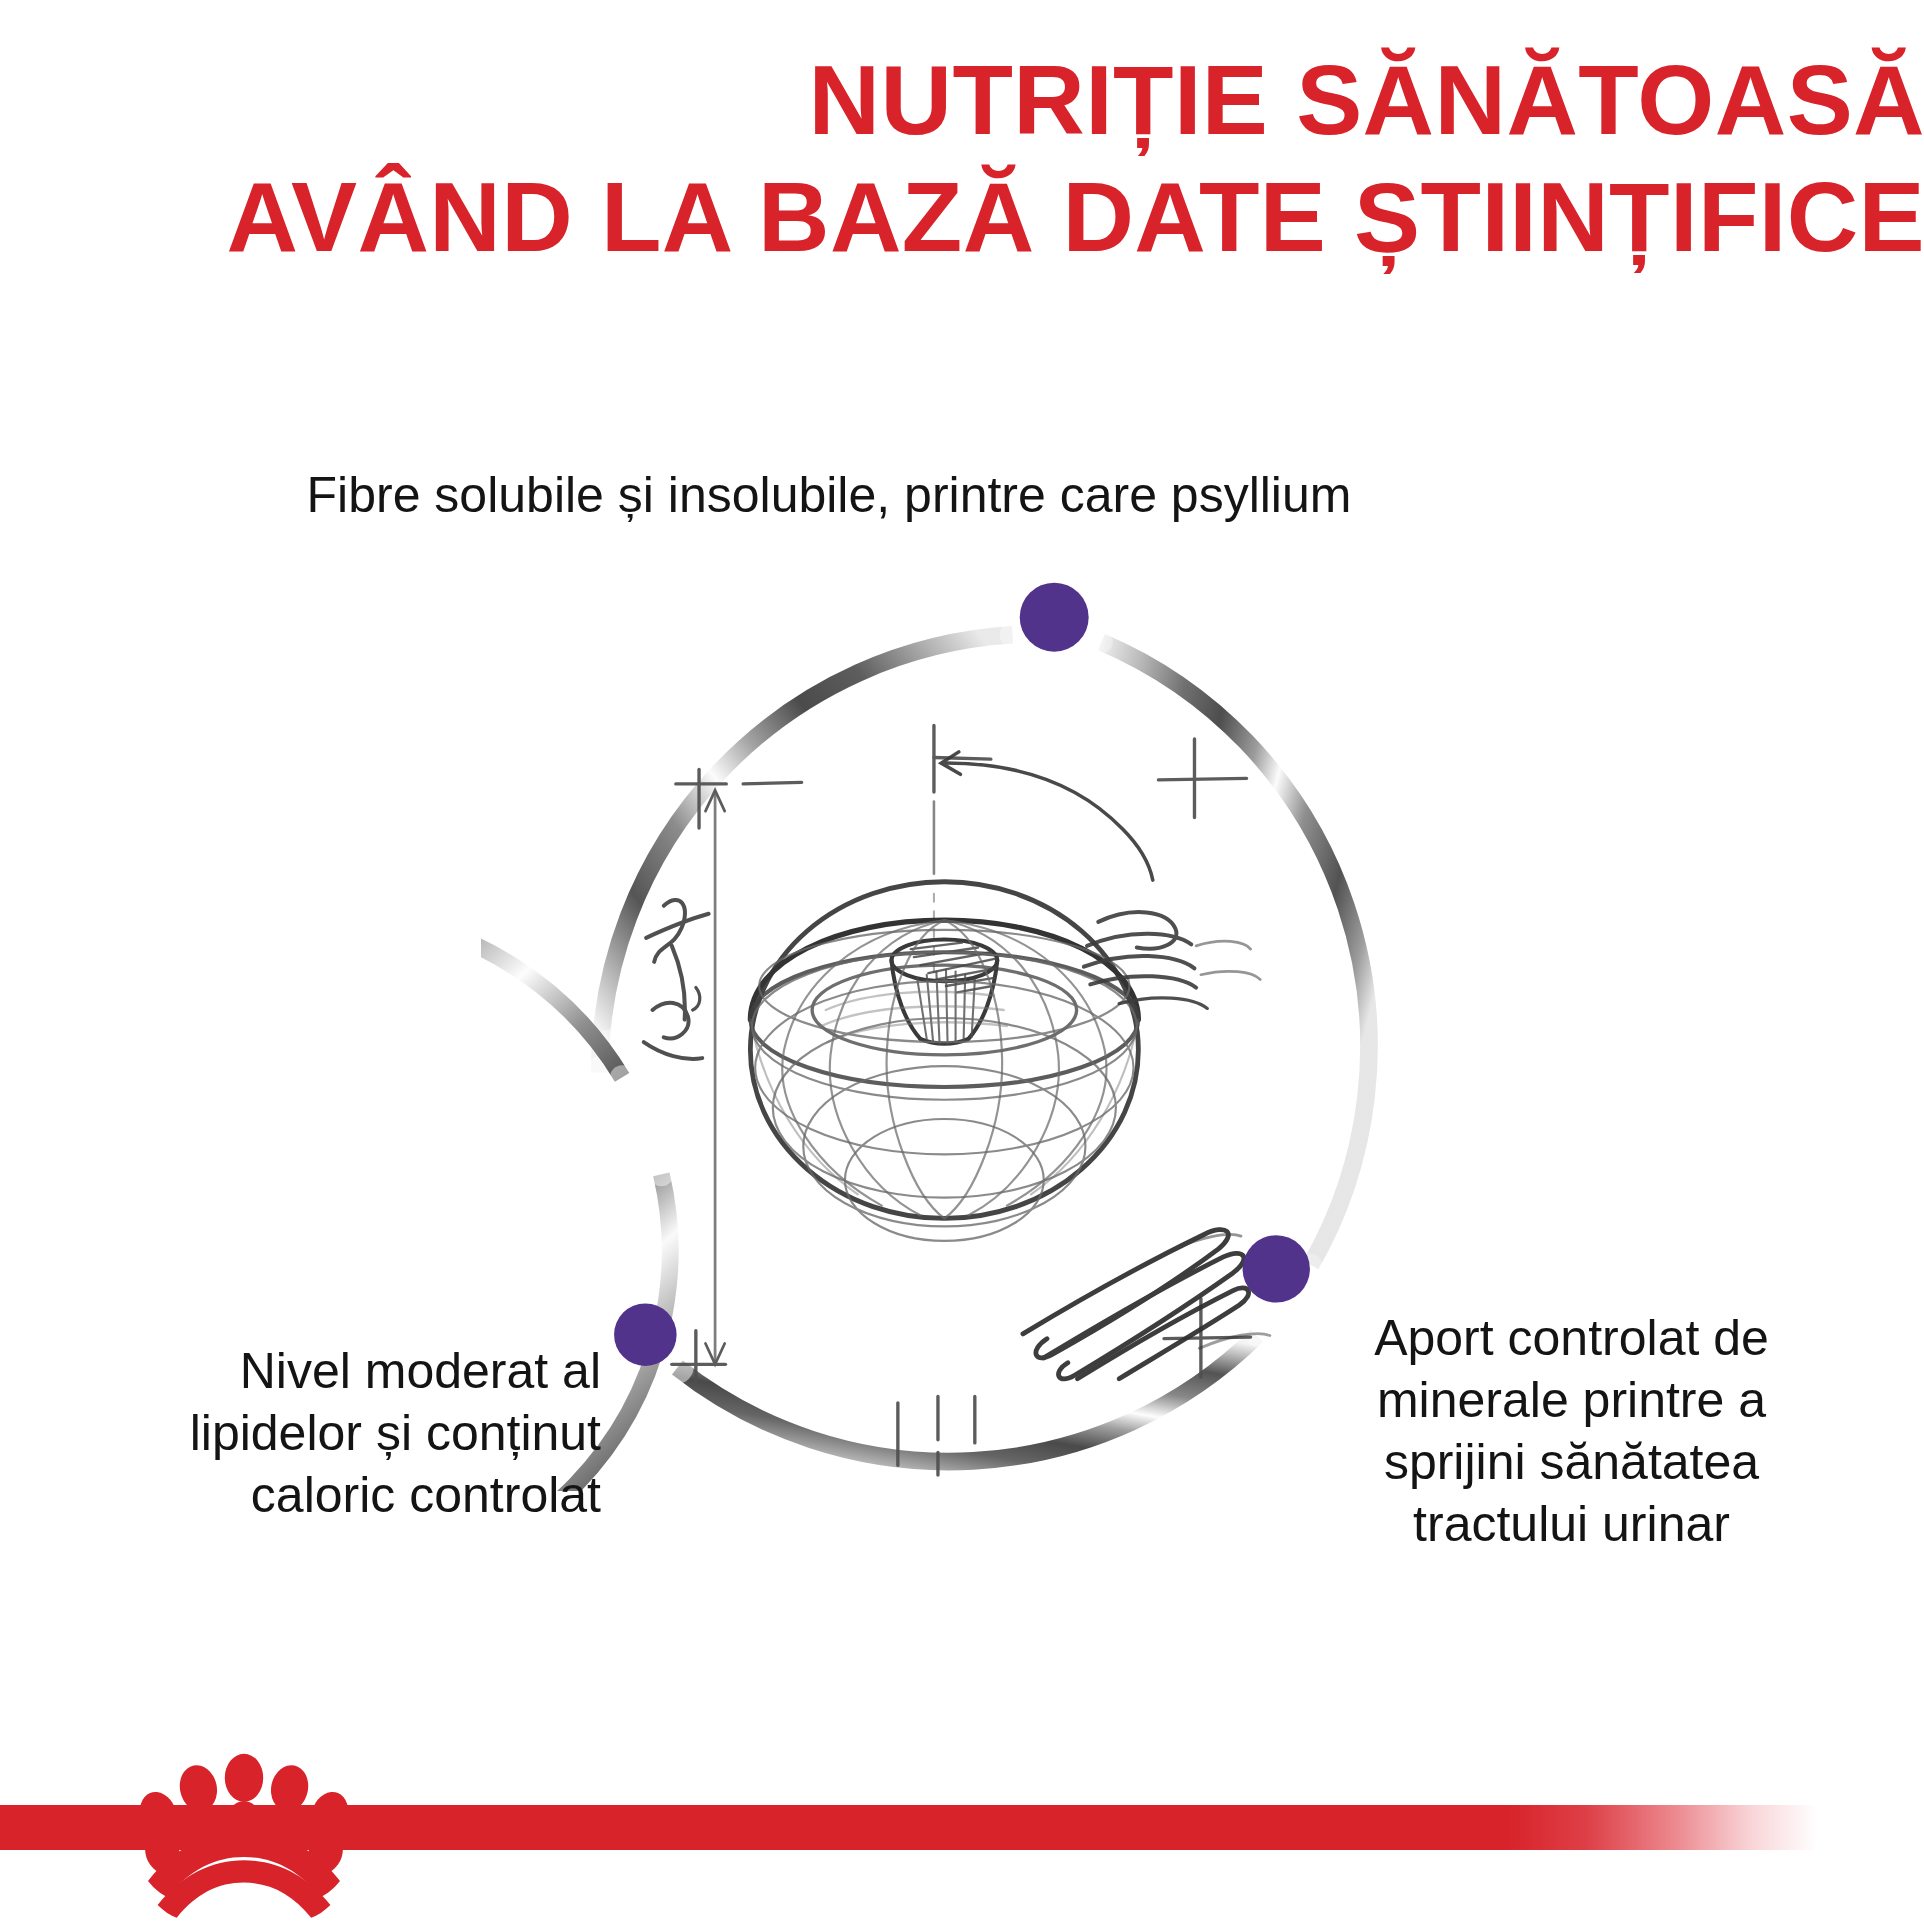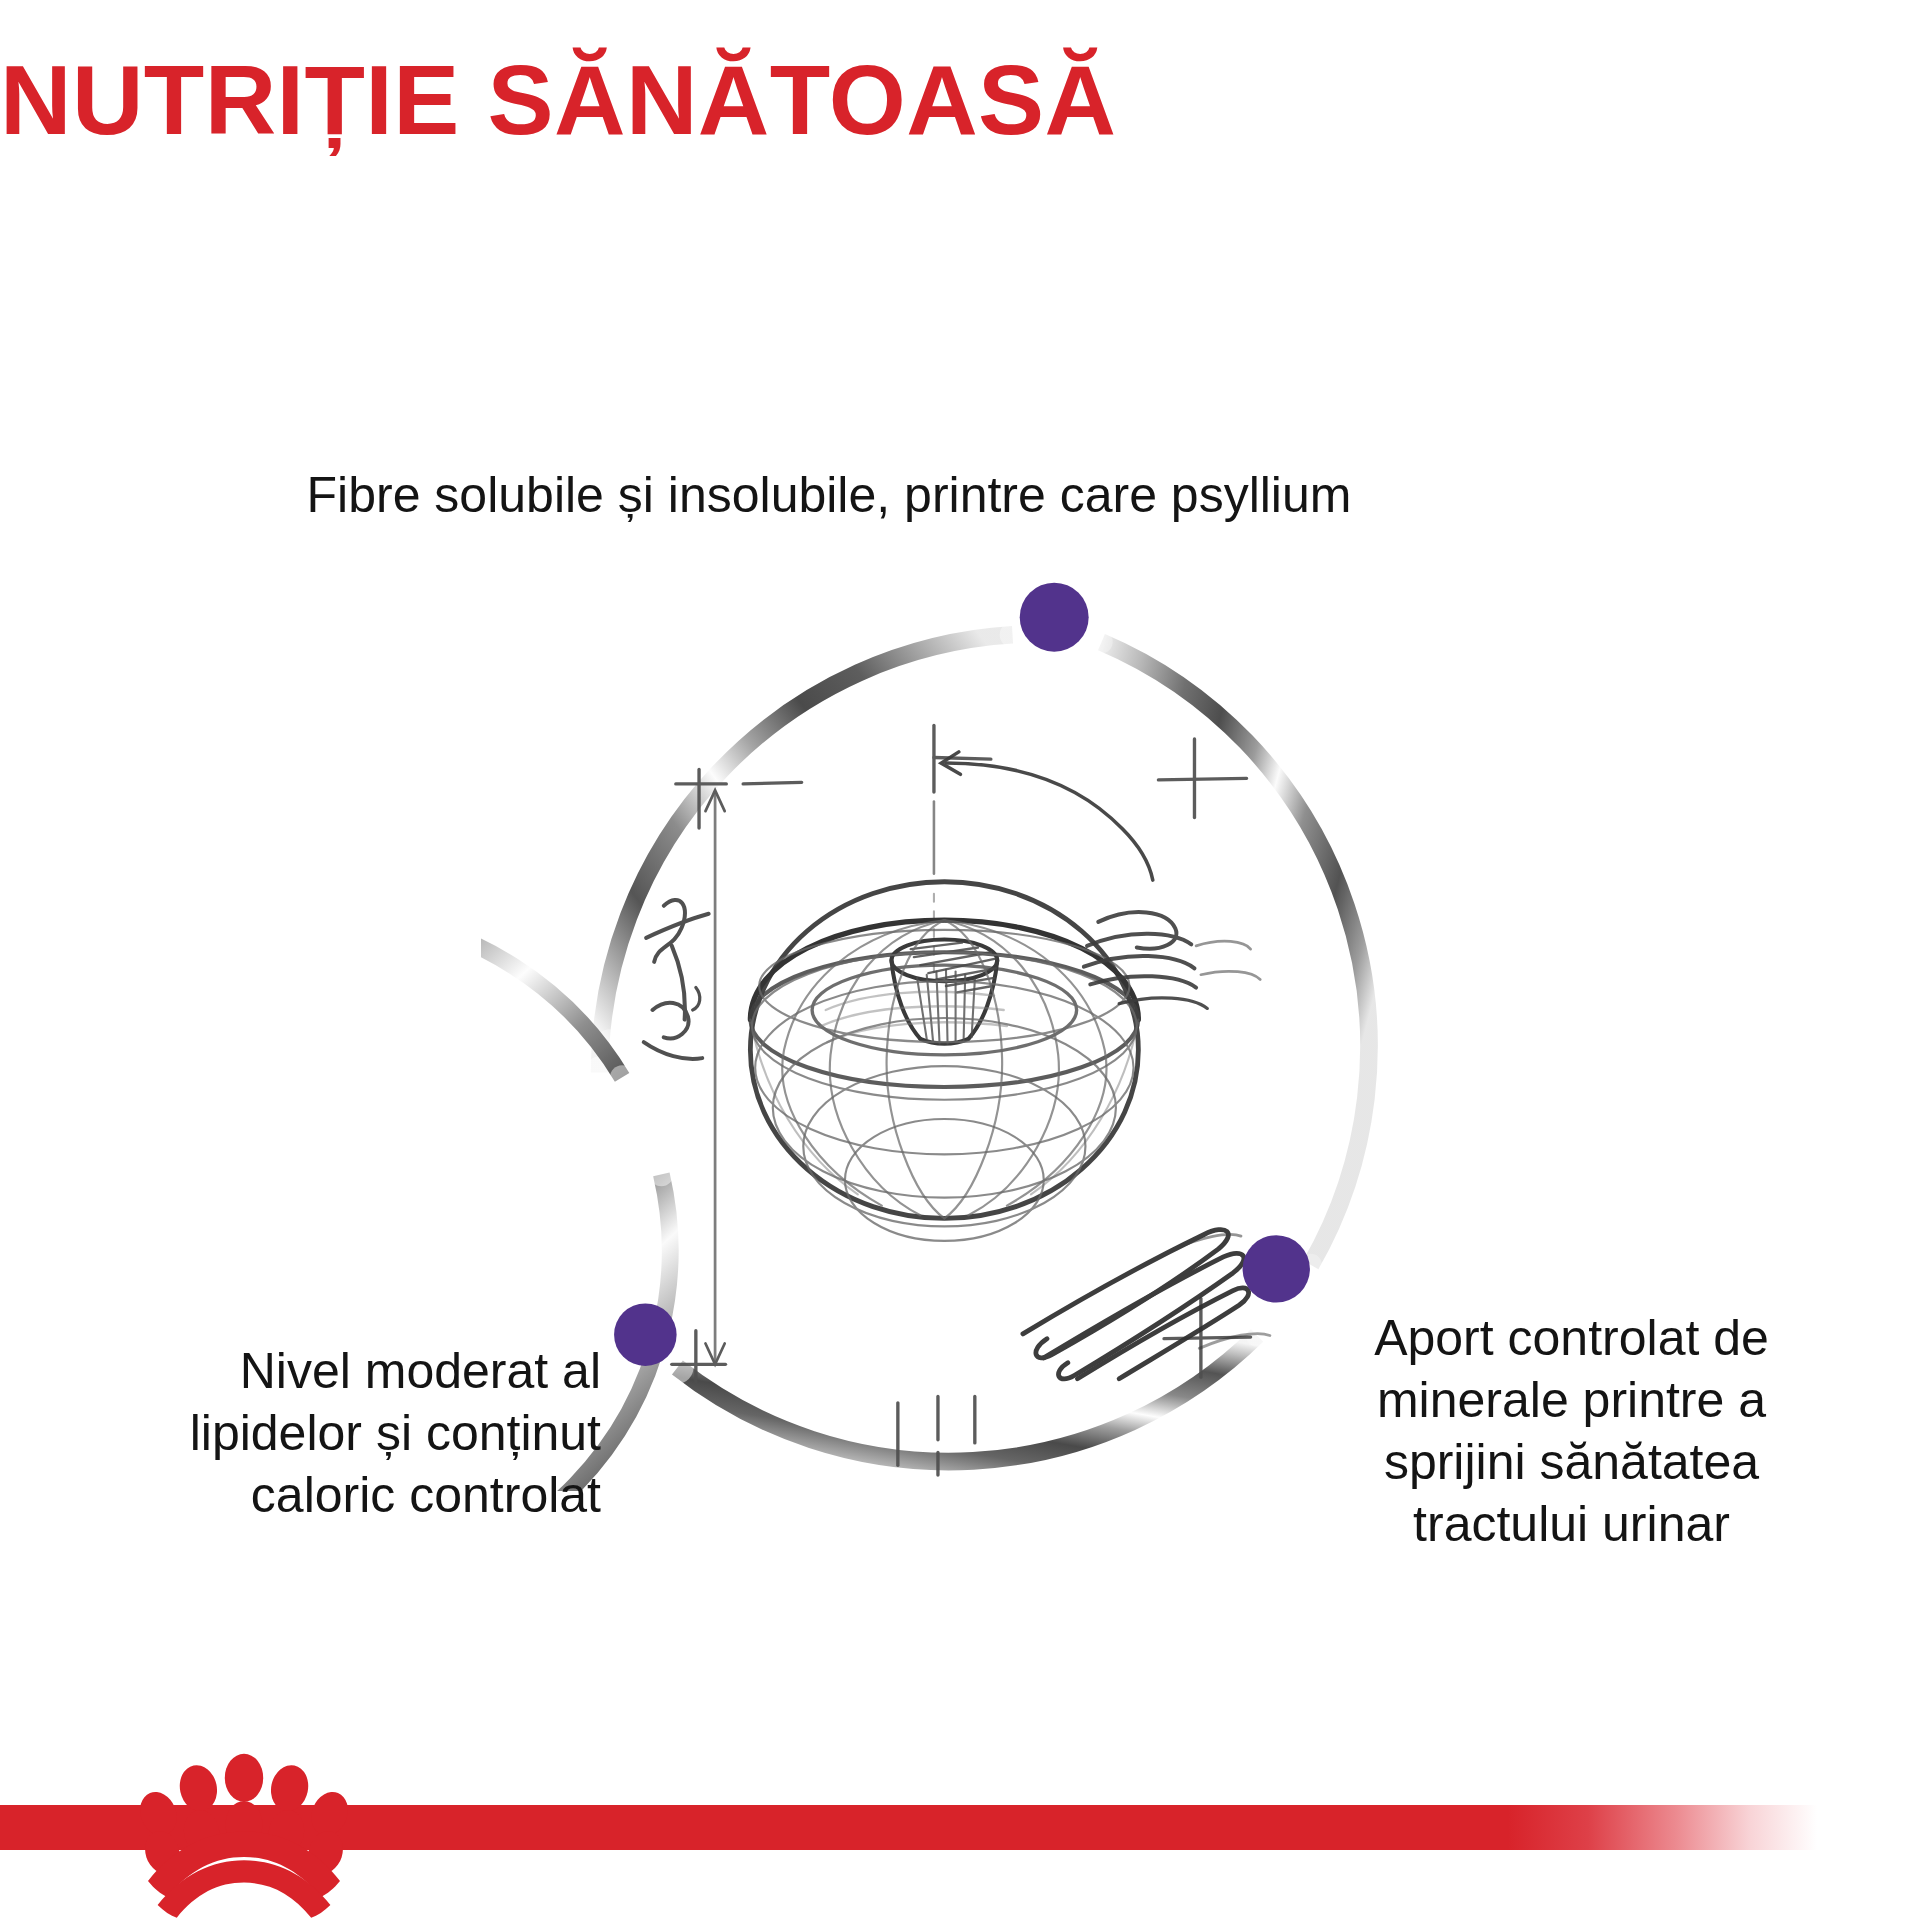--- a/index.html
+++ b/index.html
@@ -15,21 +15,21 @@
     font-family: "Liberation Sans", sans-serif;
     -webkit-font-smoothing: antialiased;
   }
 
   
   #page-title {
     position: absolute;
     left: 0;
     top: 42px;
     width: 1925px;
-    text-align: left;
+    text-align: right;
     color: #D8232A;
     font-family: "Liberation Sans", sans-serif;
     font-weight: bold;
     font-size: 99px;
     line-height: 1.18;
     letter-spacing: 0.4px;
   }
   #page-title .tl {
     display: block;
     white-space: nowrap;
@@ -92,20 +92,21 @@
     width: 218px;
     height: 168px;
   }
   #footer-logo svg { display: block; }
 </style>
 </head>
 <body>
 
 <div id="page-title">
   <span class="tl">NUTRIȚIE SĂNĂTOASĂ</span>
+  <span class="tl">AVÂND LA BAZĂ DATE ȘTIINȚIFICE</span>
 </div>
 
 <div class="caption" id="caption-top">Fibre solubile și insolubile, printre care psyllium</div>
 
 <div id="diagram">
   <svg width="962" height="962" viewBox="0 0 1200 1200" xmlns="http://www.w3.org/2000/svg">
     <defs>
 
       <linearGradient id="metA" x1="0%" y1="0%" x2="100%" y2="60%">
         <stop offset="0%" stop-color="#efefef"></stop>

